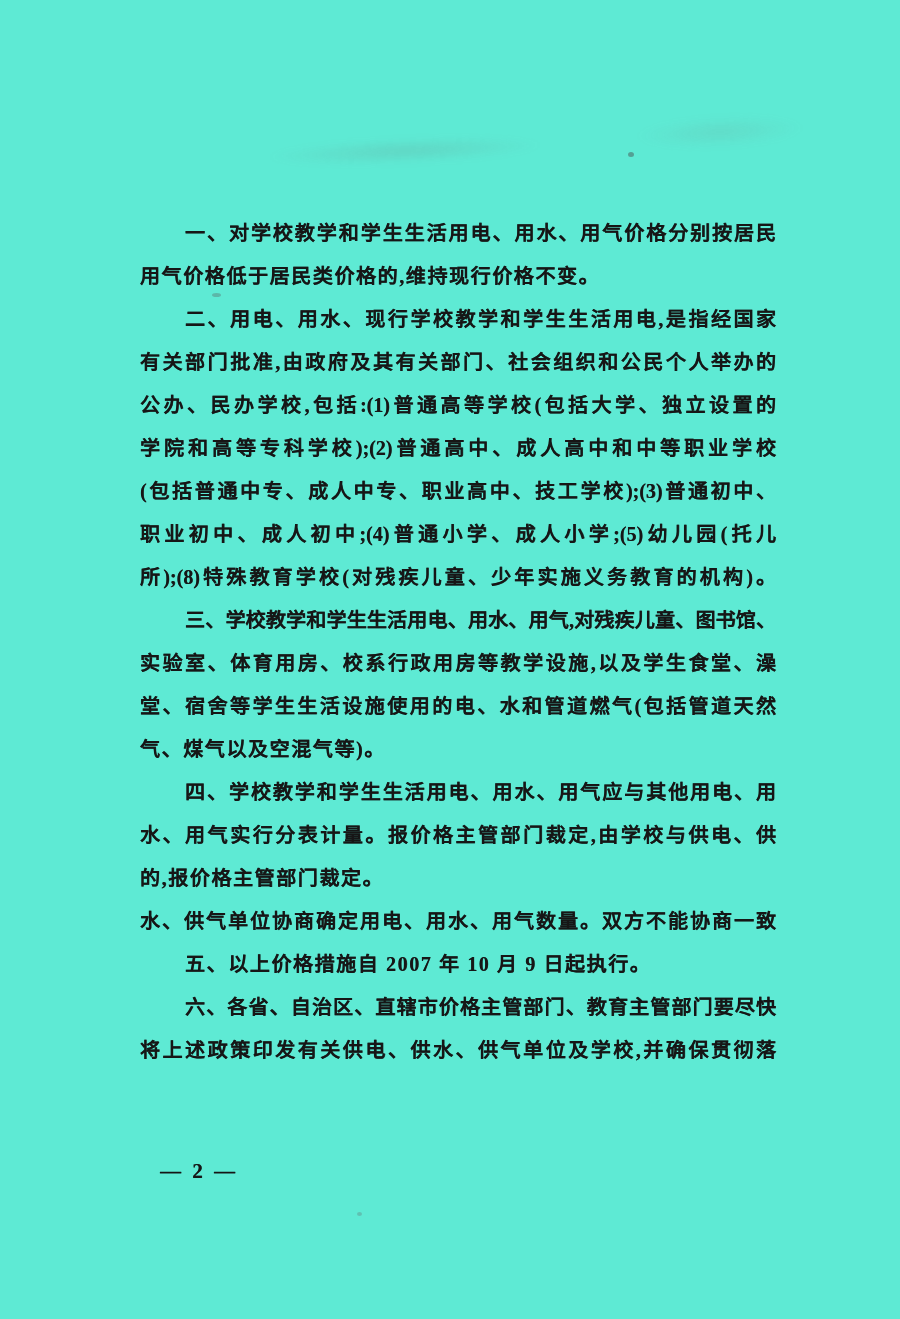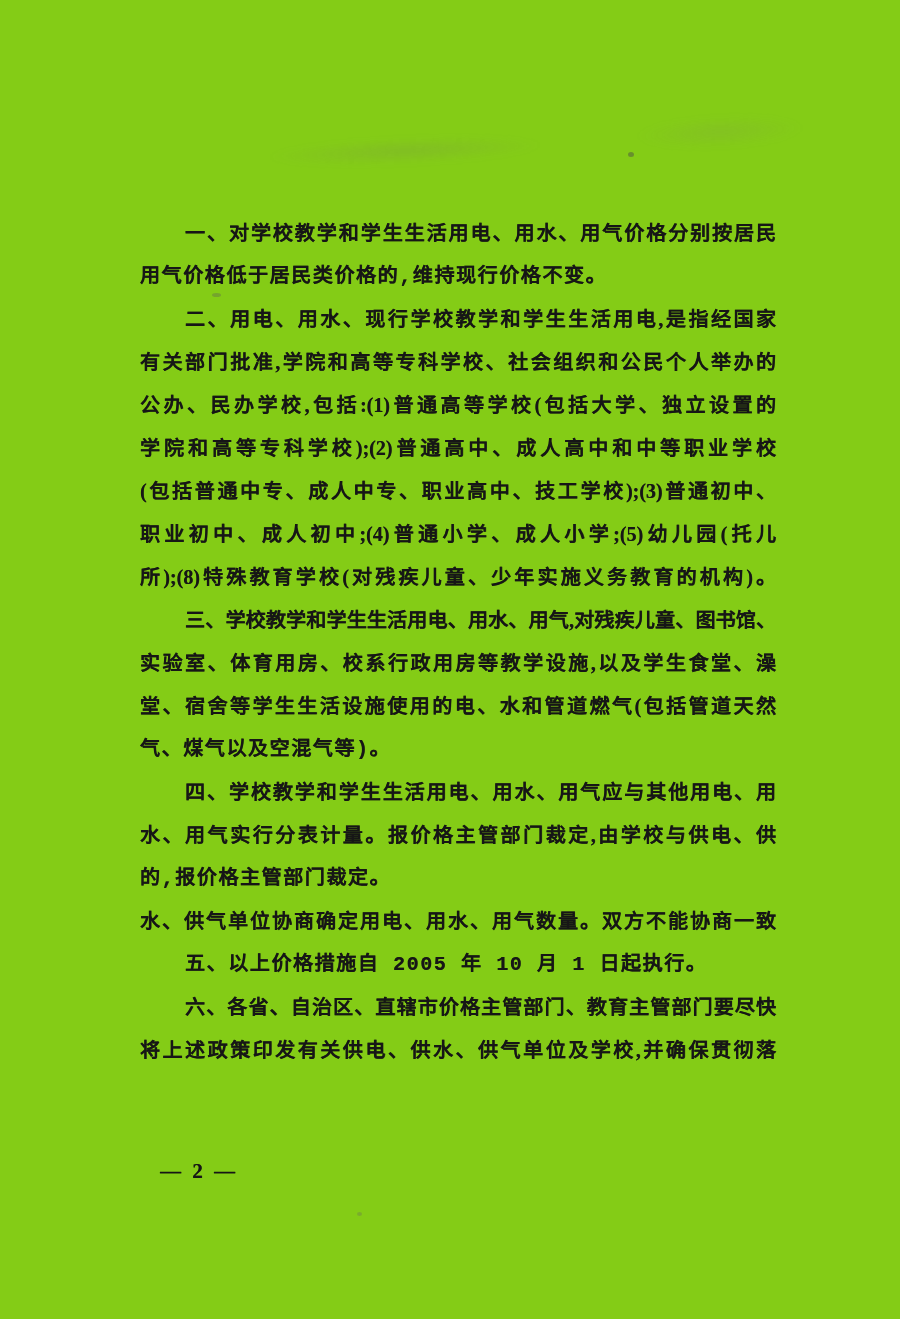--- a/index.html
+++ b/index.html
@@ -5,21 +5,21 @@
   html, body {
     margin: 0;
     padding: 0;
     background: #e8e8e8;
   }
   .page {
     position: relative;
     width: 900px;
     height: 1319px;
     margin: 0 auto;
-    background: #84cc16;
+    background: #5eead4;
     overflow: hidden;
     font-family: "Liberation Serif", "DejaVu Serif", serif;
     color: #161616;
   }
   
   .smudge {
     position: absolute;
     pointer-events: none;
   }
   .smudge-streak-1 {
@@ -69,21 +69,20 @@
     text-align-last: justify;
     text-justify: inter-character;
     text-shadow: 0.3px 0 0 rgba(20,20,20,0.75);
     white-space: normal;
   }
   .ln.indent { text-indent: 45px; }
   .ln.short {
     text-align: left;
     text-align-last: left;
     letter-spacing: 1.6px;
-    font-family: Liberation Mono, monospace;
   }
   .footer {
     position: absolute;
     left: 160px;
     top: 1150px;
     height: 43px;
     line-height: 43px;
     font-size: 21px;
     font-weight: 600;
     letter-spacing: 3px;
@@ -103,21 +102,21 @@
 
   <div class="content">
 
     <div class="para">
       <div class="ln indent">一、对学校教学和学生生活用电、用水、用气价格分别按居民</div>
       <div class="ln short">用气价格低于居民类价格的,维持现行价格不变。</div>
     </div>
 
     <div class="para">
       <div class="ln indent">二、用电、用水、现行学校教学和学生生活用电,是指经国家</div>
-      <div class="ln">有关部门批准,学院和高等专科学校、社会组织和公民个人举办的</div>
+      <div class="ln">有关部门批准,由政府及其有关部门、社会组织和公民个人举办的</div>
       <div class="ln">公办、民办学校,包括:(1)普通高等学校(包括大学、独立设置的</div>
       <div class="ln">学院和高等专科学校);(2)普通高中、成人高中和中等职业学校</div>
       <div class="ln">(包括普通中专、成人中专、职业高中、技工学校);(3)普通初中、</div>
       <div class="ln">职业初中、成人初中;(4)普通小学、成人小学;(5)幼儿园(托儿</div>
       <div class="ln">所);(8)特殊教育学校(对残疾儿童、少年实施义务教育的机构)。</div>
     </div>
 
     <div class="para">
       <div class="ln indent">三、学校教学和学生生活用电、用水、用气,对残疾儿童、图书馆、</div>
       <div class="ln">实验室、体育用房、校系行政用房等教学设施,以及学生食堂、澡</div>
@@ -126,21 +125,21 @@
     </div>
 
     <div class="para">
       <div class="ln indent">四、学校教学和学生生活用电、用水、用气应与其他用电、用</div>
       <div class="ln">水、用气实行分表计量。报价格主管部门裁定,由学校与供电、供</div>
       <div class="ln short">的,报价格主管部门裁定。</div>
       <div class="ln">水、供气单位协商确定用电、用水、用气数量。双方不能协商一致</div>
     </div>
 
     <div class="para">
-      <div class="ln indent short">五、以上价格措施自 2005 年 10 月 1 日起执行。</div>
+      <div class="ln indent short">五、以上价格措施自 2007 年 10 月 9 日起执行。</div>
     </div>
 
     <div class="para">
       <div class="ln indent">六、各省、自治区、直辖市价格主管部门、教育主管部门要尽快</div>
       <div class="ln">将上述政策印发有关供电、供水、供气单位及学校,并确保贯彻落</div>
     </div>
 
   </div>
 
   <div class="footer">— 2 —</div>

